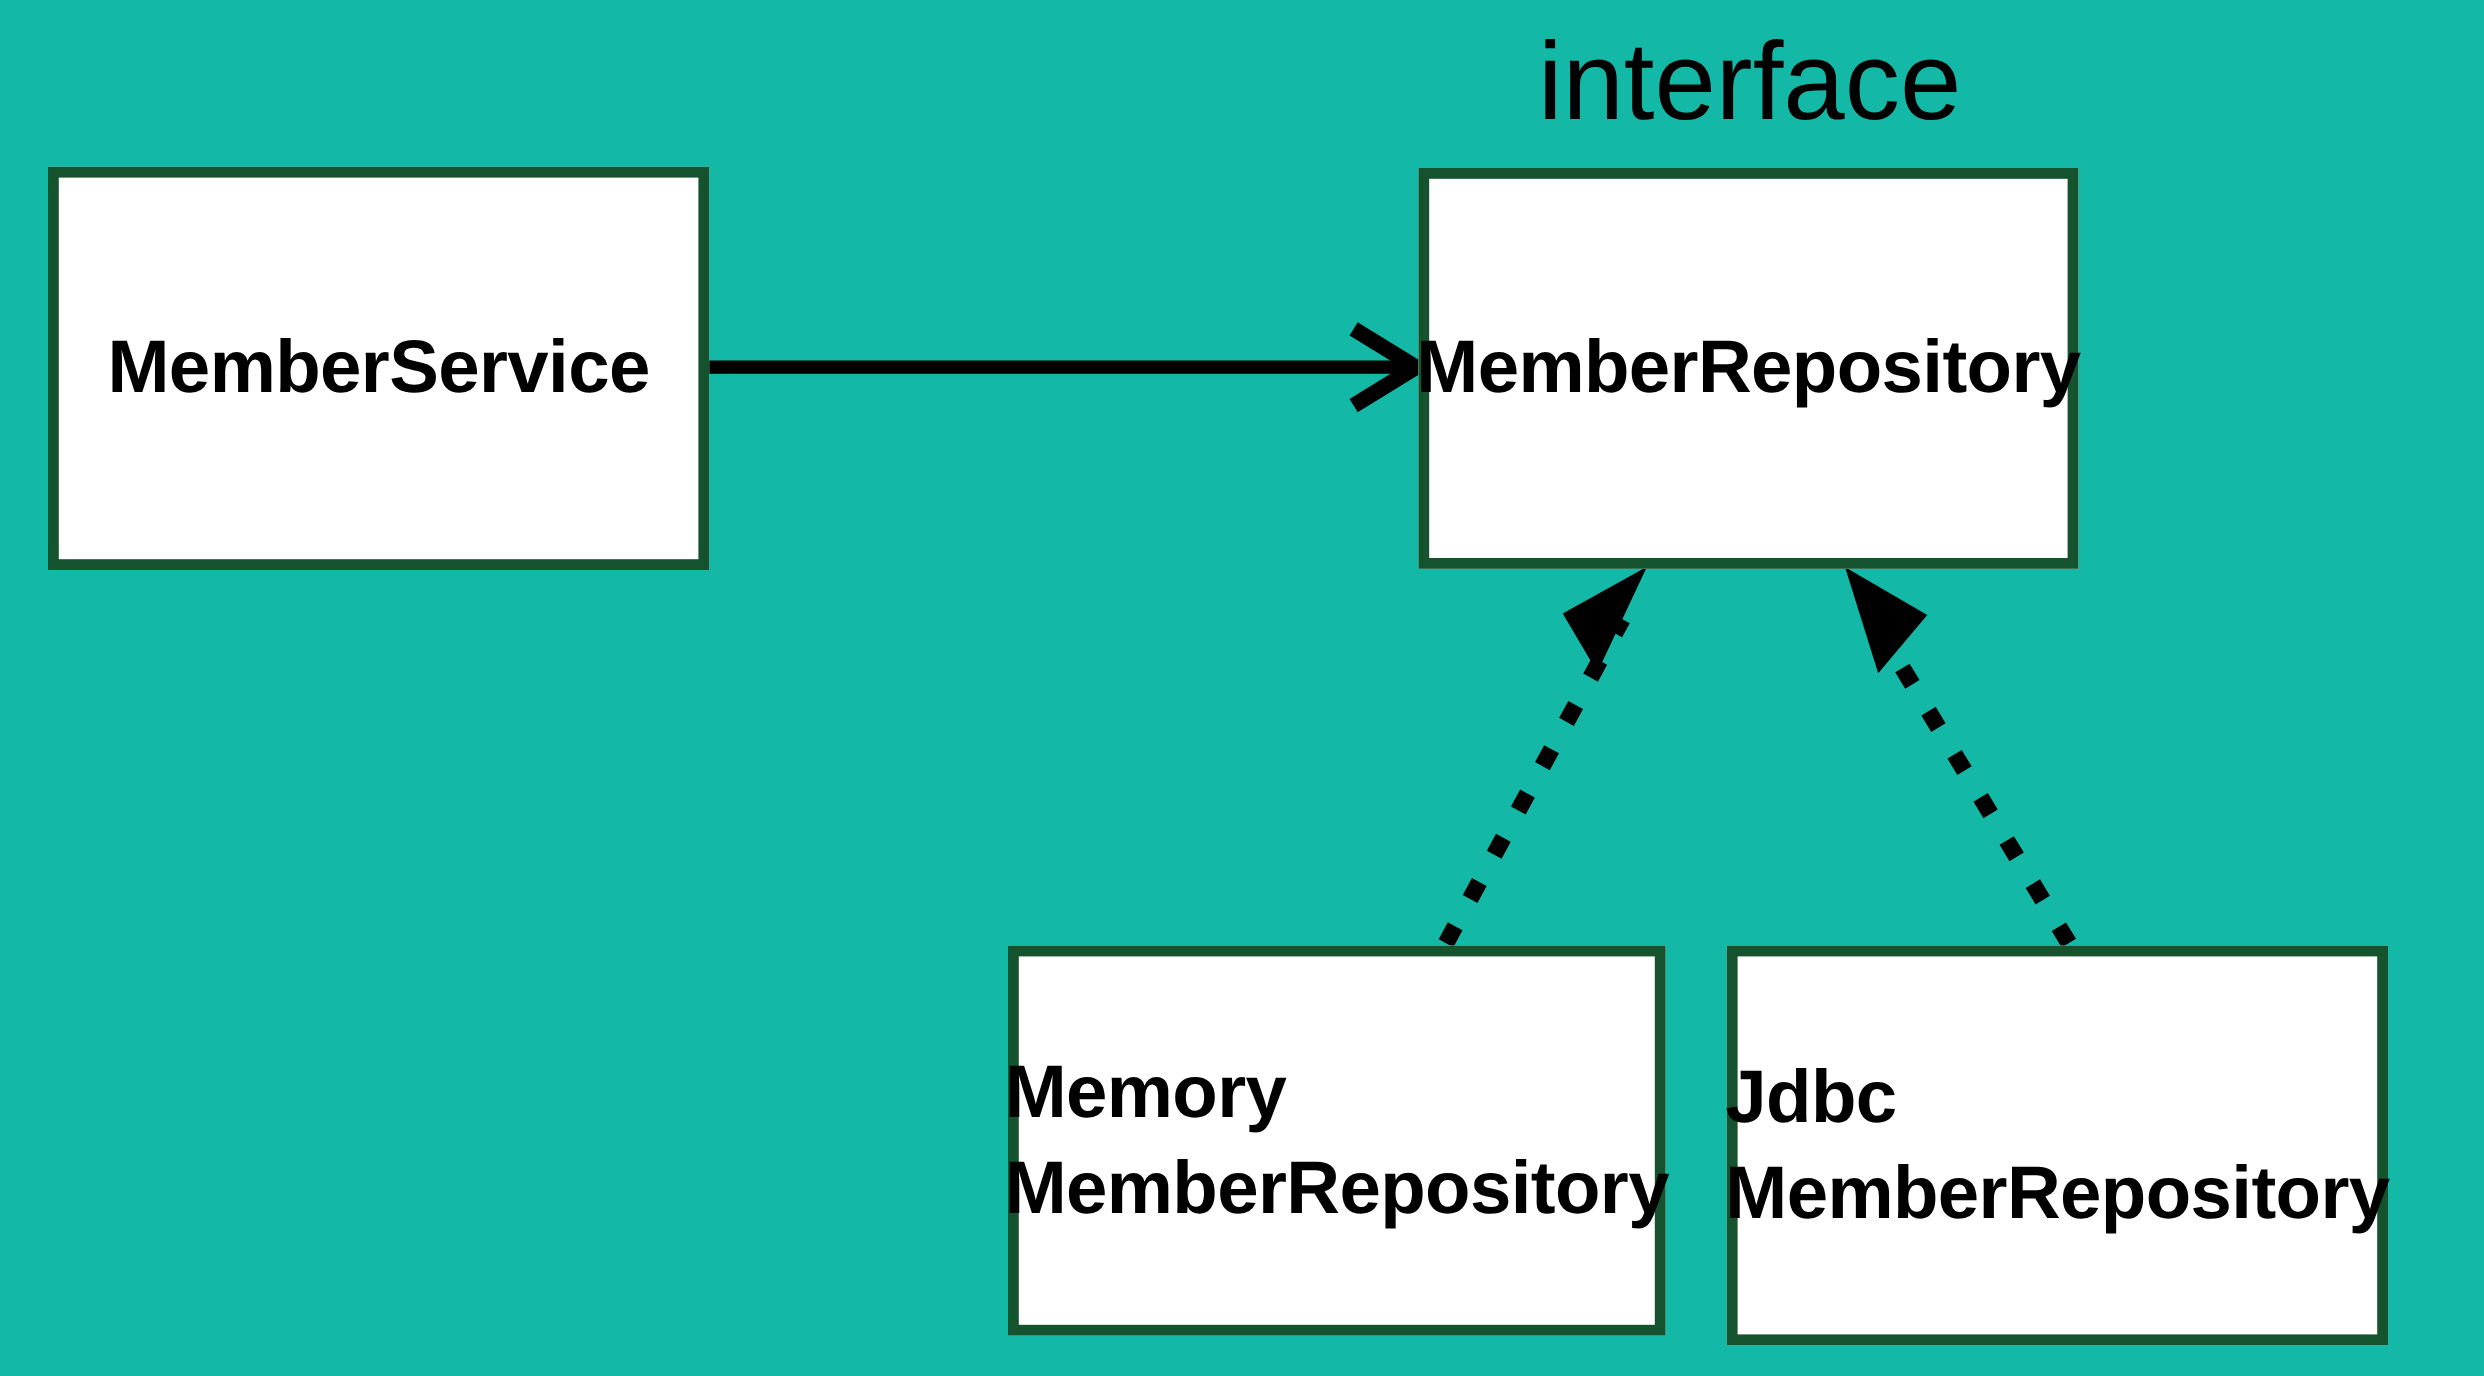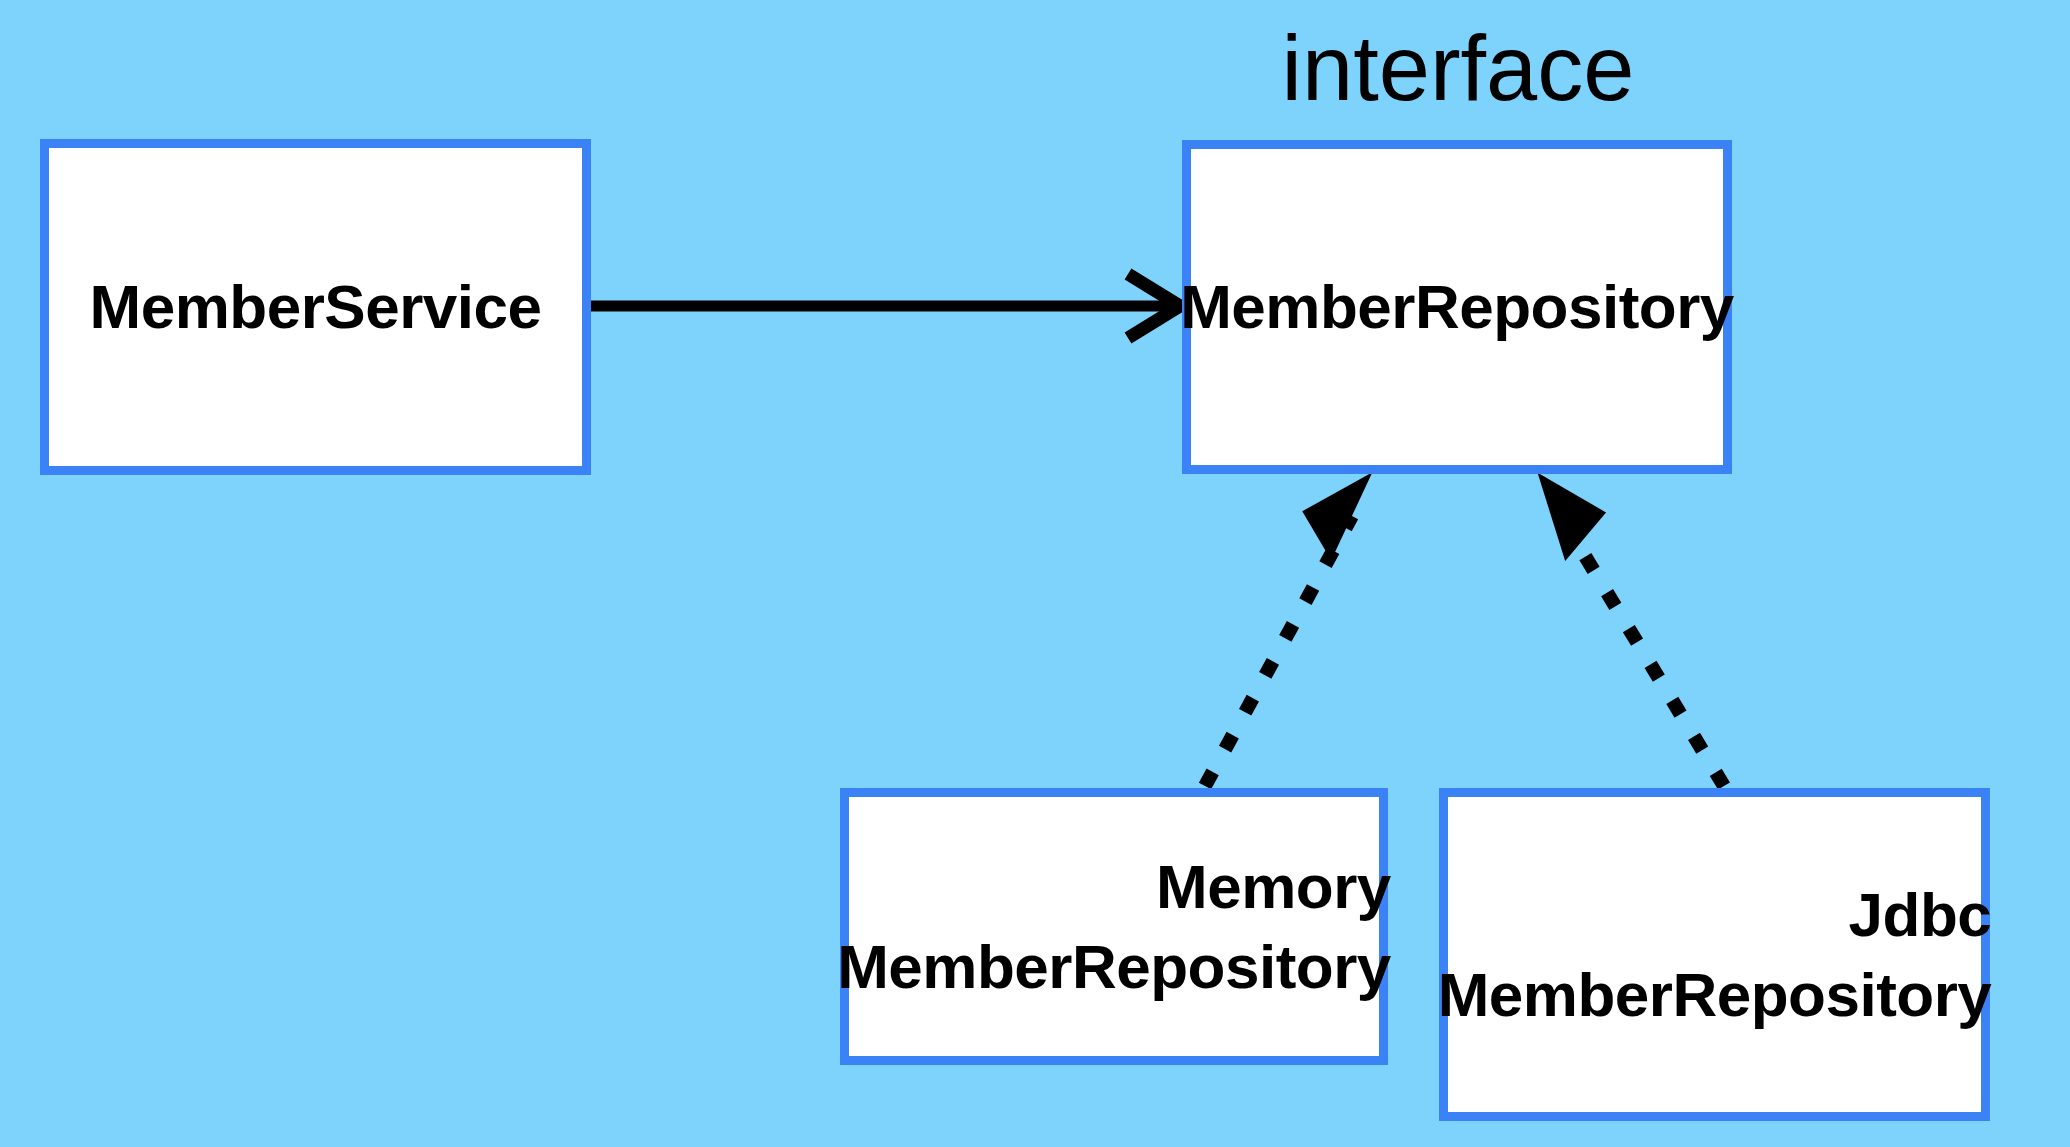--- a/index.html
+++ b/index.html
@@ -8,32 +8,32 @@
     background: #ffffff;
   }
   body {
     font-family: "Liberation Sans", sans-serif;
     color: #000000;
   }
   #diagram-canvas {
     position: relative;
     width: 2070px;
     height: 1147px;
-    background: #7dd3fc;
+    background: #14b8a6;
     overflow: hidden;
   }
   .uml-box {
     position: absolute;
     box-sizing: border-box;
-    border: 9px solid #3b82f6;
+    border: 9px solid #14532d;
     background: #ffffff;
     display: flex;
     align-items: center;
     justify-content: center;
-    text-align: right;
+    text-align: left;
   }
   .uml-box-label {
     font-weight: bold;
     font-size: 62px;
     line-height: 1.28;
     letter-spacing: -0.5px;
     white-space: nowrap;
     color: #000000;
   }
   .uml-box-label.two-line {
@@ -48,21 +48,21 @@
   #box-member-repository {
     left: 1182px;
     top: 140px;
     width: 550px;
     height: 334px;
   }
   #box-memory-member-repository {
     left: 840px;
     top: 788px;
     width: 548px;
-    height: 277px;
+    height: 325px;
   }
   #box-jdbc-member-repository {
     left: 1439px;
     top: 788px;
     width: 551px;
     height: 333px;
   }
   #interface-stereotype {
     position: absolute;
     left: 1278px;

